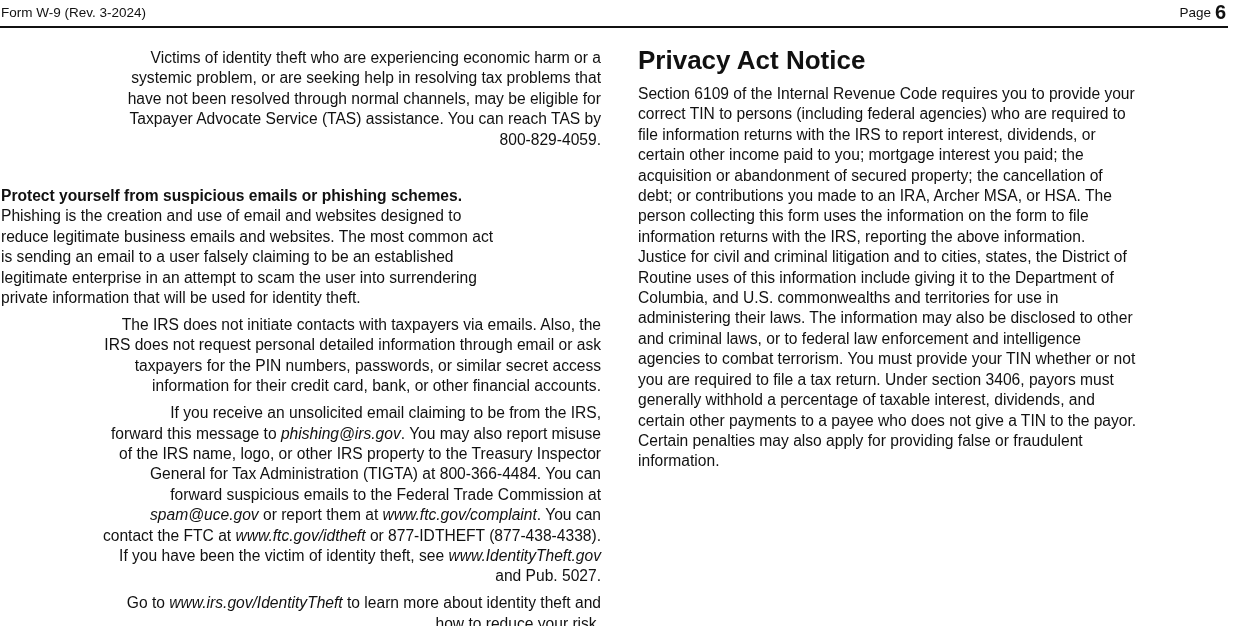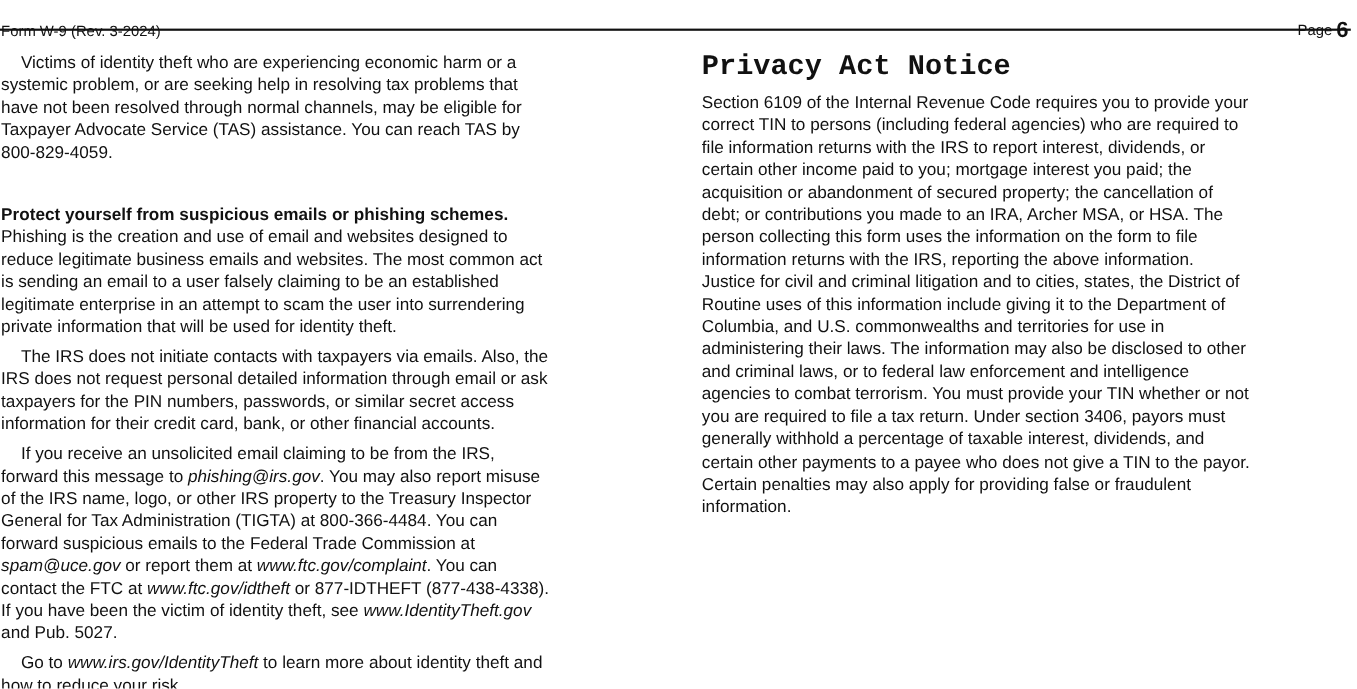--- a/index.html
+++ b/index.html
@@ -1,30 +1,30 @@
 <!DOCTYPE html>
 <html><head>
 <meta charset="utf-8">
 <style>
   html, body { margin:0; padding:0; background:#ffffff; }
   body { width:1234px; height:626px; overflow:hidden; position:relative;
          font-family:"Liberation Sans", sans-serif; color:#111; }
-  .hdr { position:absolute; left:0; top:16px; width:1234px; height:19px;text-decoration:underline; }
+  .hdr { position:absolute; left:0; top:0; width:1234px; height:19px;text-decoration:underline; }
   .hdr-left { position:absolute; left:1px; top:5px; font-size:13.5px; }
   .hdr-right { position:absolute; right:8px; top:1px; font-size:13.5px; }
   .hdr-right .pg { font-weight:bold; font-size:20px; vertical-align:-2px; }
   .rule { position:absolute; left:0; top:26px; width:1228px; height:2px; background:#111; }
   .col { position:absolute; font-size:15.6px; line-height:20.4px; }
   .col-left { left:1px; top:48px; width:600px; }
   .col-right { left:638px; top:44px; width:596px; }
   p { margin:0 0 6.5px 0; }
-  .ind { text-indent:18px; }
+  .ind { text-indent:18px;text-align:right; }
   .b { font-weight:bold;margin-top:36px; }
   .it { font-style:italic; }
-  h1 { font-size:26px; font-weight:bold; margin:0 0 8px 0; line-height:32px;font-family:Liberation Mono, monospace; }
+  h1 { font-size:26px; font-weight:bold; margin:0 0 8px 0; line-height:32px; }
   .nowrap-lines span.ln { display:block; white-space:nowrap; }
 </style>
 </head>
 <body>
 
 <div class="hdr">
   <span class="hdr-left">Form W-9 (Rev. 3-2024)</span>
   <span class="hdr-right"><span>Page</span> <span class="pg">6</span></span>
 </div>
 <div class="rule"></div>

